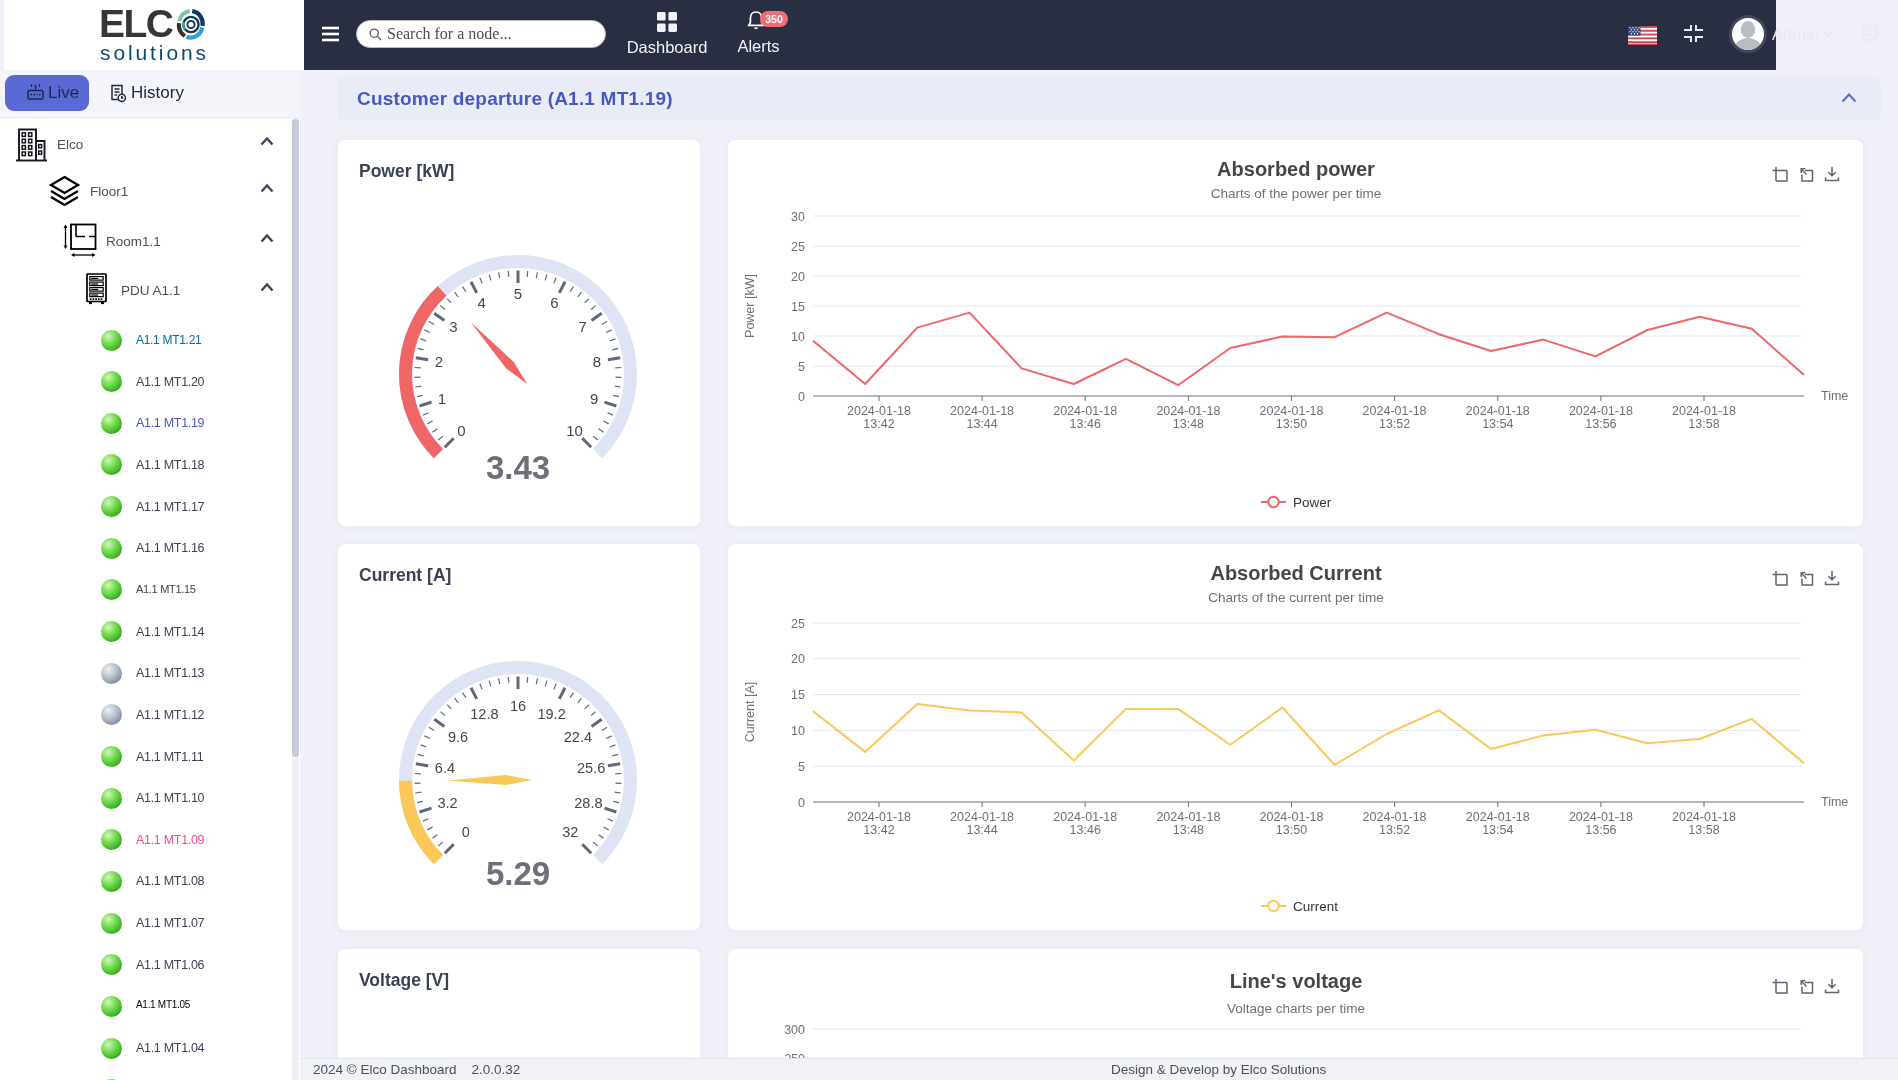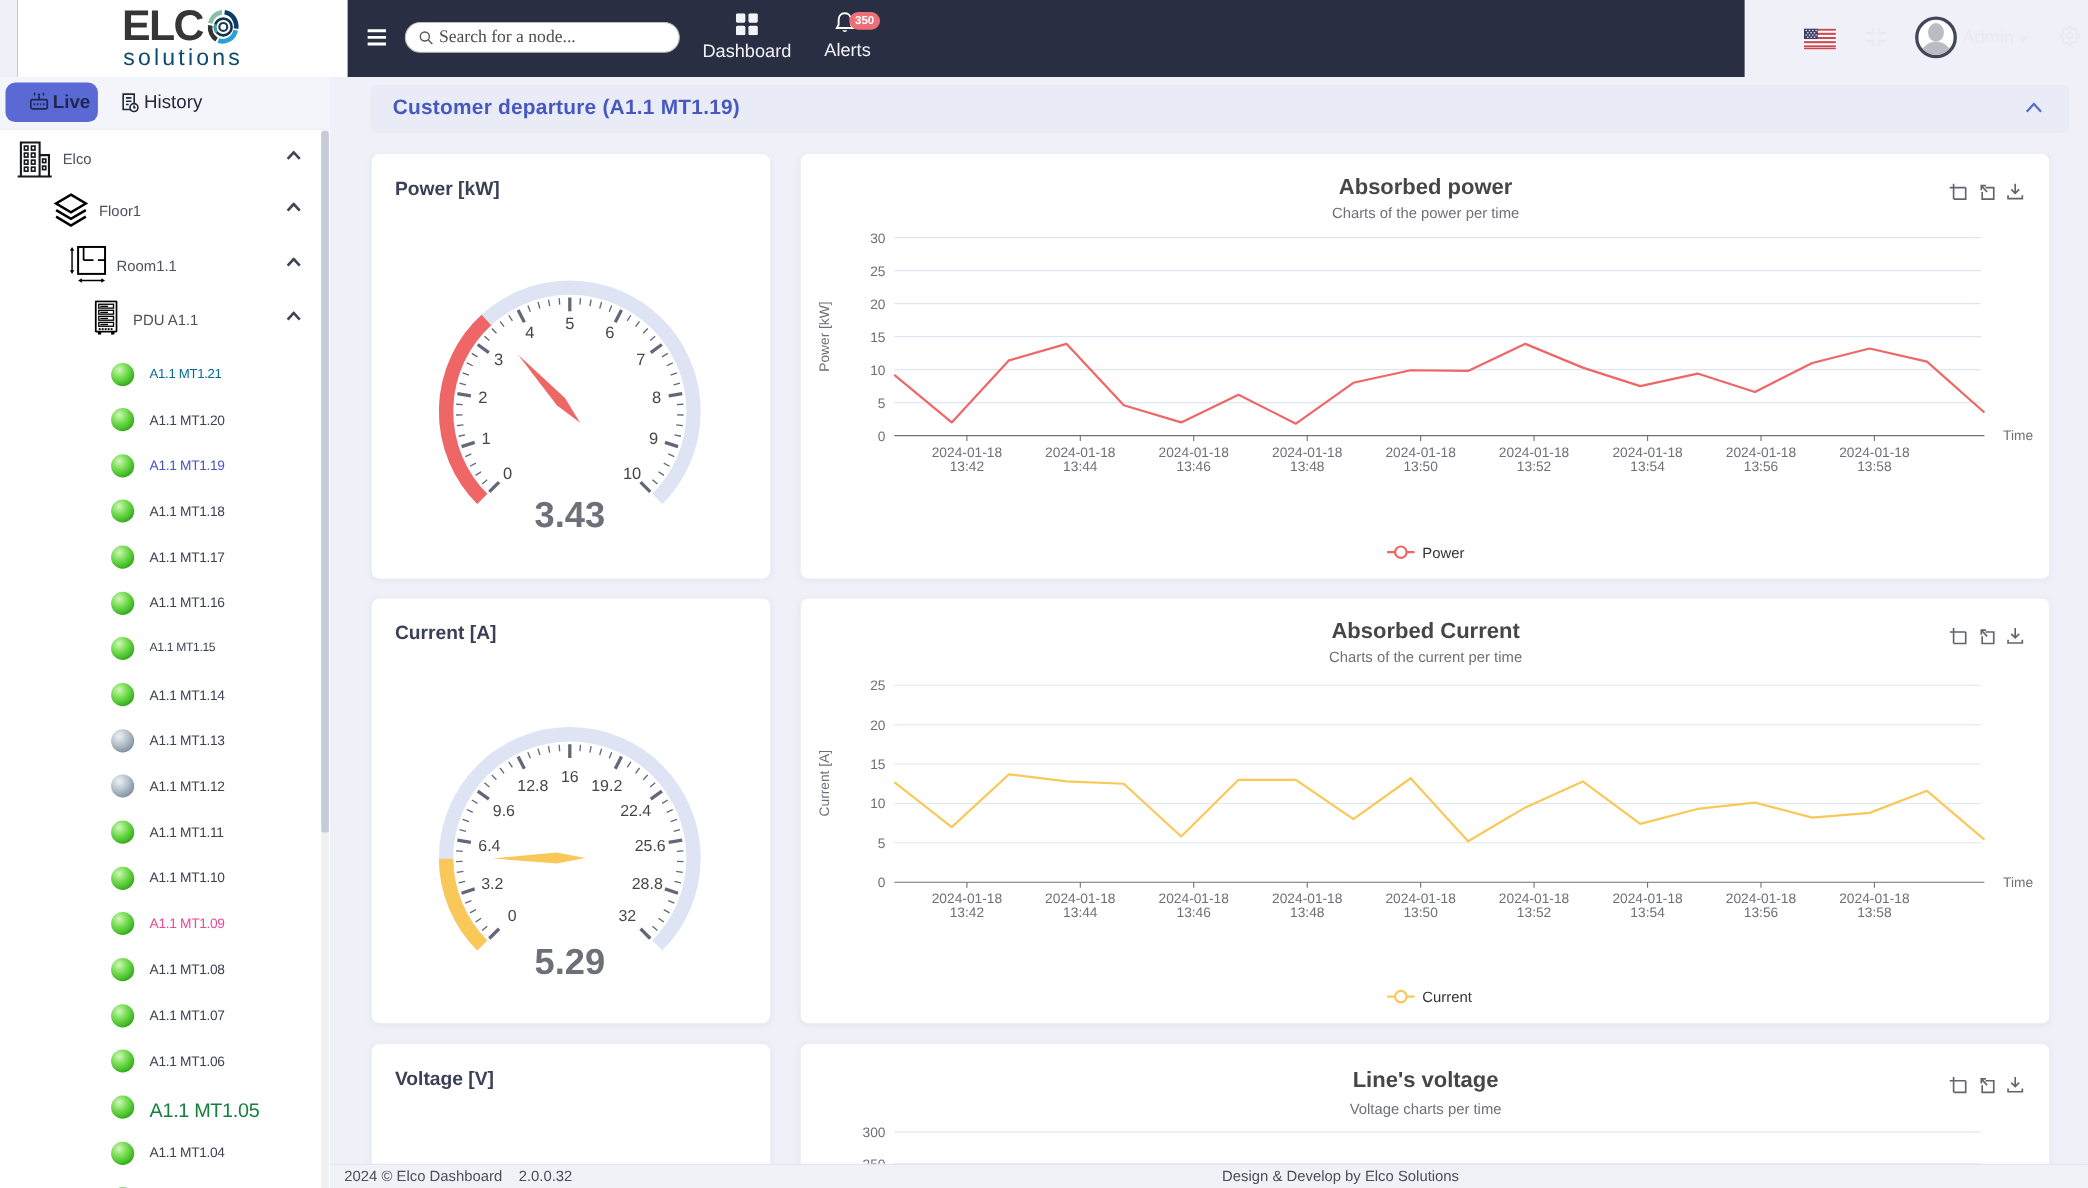--- a/index.html
+++ b/index.html
@@ -1,16 +1,16 @@
 <!DOCTYPE html>
 <html><head><meta charset="utf-8"><title>Elco Dashboard</title><style>
 *{margin:0;padding:0;box-sizing:border-box}
 body{width:1898px;height:1080px;overflow:hidden;position:relative;background:#f0f1f8;font-family:"Liberation Sans",sans-serif}
 .abs{position:absolute}
-.navbar{left:16px;top:0;width:1570px;height:70px;background:#2a2e42}
+.navbar{left:4px;top:0;width:1772px;height:70px;background:#2a2e42}
 .logobox{left:0;top:0;width:300px;height:70px;background:#fff}
 .card{background:#fff;border:1px solid #ecedf5;border-radius:8px;box-shadow:0 1px 6px rgba(90,100,140,.07)}
 .ctitle{font-size:17.5px;font-weight:bold;color:#3a4055}
 .navtxt{font-size:16.5px;color:#f2f3f7}
 .treelabel{font-size:13.5px;font-weight:normal;color:#4a505c;white-space:nowrap}
 .ball{width:21px;height:21px;border-radius:50%}
 .ball-g{background:radial-gradient(circle at 35% 30%, #d2f6bb 0%, #7ade57 35%, #44bd28 65%, #268410 90%, #1e6a0c 100%)}
 .ball-s{background:radial-gradient(circle at 35% 30%, #eef1f4 0%, #b7c2cc 40%, #8a99a8 70%, #67788a 95%)}
 </style></head><body>
 <div class="abs navbar">
@@ -110,21 +110,21 @@
     <svg class="abs" style="left:26px;top:12px" width="19" height="20" viewBox="0 0 19 20" stroke="#1d2752" fill="none" stroke-width="1.5">
 <rect x="2" y="8.5" width="15" height="8.5" rx="1.5"></rect>
       <line x1="9.5" y1="8.5" x2="9.5" y2="5"></line>
 <circle cx="9.5" cy="4" r="1.1" fill="#1d2752" stroke="none"></circle>
 <path d="M5.6 4.8 a5 5 0 0 1 0 -2.6 M13.4 2.2 a5 5 0 0 1 0 2.6" stroke-width="1.3"></path>
 <line x1="4.5" y1="12.7" x2="6" y2="12.7" stroke-width="1.8"></line>
       <line x1="7.5" y1="12.7" x2="9" y2="12.7" stroke-width="1.8"></line>
       <line x1="10.5" y1="12.7" x2="11.5" y2="12.7" stroke-width="1.8"></line>
       <line x1="13" y1="12.7" x2="14.5" y2="12.7" stroke-width="1.8"></line>
     </svg>
-    <div class="abs" style="left:48px;top:13px;font-size:17px;font-weight:700;color:#1d2752">Live</div>
+    <div class="abs" style="left:48px;top:13px;font-size:17px;font-weight:400;color:#1d2752">Live</div>
     <svg class="abs" style="left:109px;top:14px" width="18" height="19" viewBox="0 0 18 19" stroke="#23283b" fill="none" stroke-width="1.5">
 <path d="M3 1.5 h10 v11 l-3 3 H3 z"></path>
       <line x1="5.5" y1="5" x2="10.5" y2="5"></line>
       <line x1="5.5" y1="8" x2="10.5" y2="8"></line>
       <line x1="5.5" y1="11" x2="8" y2="11"></line>
 <circle cx="12.8" cy="13.8" r="3.6" fill="#fff"></circle>
       <path d="M12.8 12 v1.9 h1.5"></path>
     </svg>
     <div class="abs" style="left:131px;top:13px;font-size:17px;color:#23283b">History</div>
     <div class="abs" style="left:0;top:47px;width:300px;height:1px;background:#e9eaf1"></div>
@@ -222,21 +222,21 @@
     <div class="abs treelabel" style="left:136px;top:721px;color:#3d4254;font-size:12.5px;letter-spacing:-0.3px">A1.1 MT1.10</div>
     <div class="abs ball ball-g" style="left:101px;top:759px"></div>
     <div class="abs treelabel" style="left:136px;top:763px;color:#ec4899;font-size:12.5px;letter-spacing:-0.3px">A1.1 MT1.09</div>
     <div class="abs ball ball-g" style="left:101px;top:801px"></div>
     <div class="abs treelabel" style="left:136px;top:804px;color:#3d4254;font-size:12.5px;letter-spacing:-0.3px">A1.1 MT1.08</div>
     <div class="abs ball ball-g" style="left:101px;top:843px"></div>
     <div class="abs treelabel" style="left:136px;top:846px;color:#3d4254;font-size:12.5px;letter-spacing:-0.3px">A1.1 MT1.07</div>
     <div class="abs ball ball-g" style="left:101px;top:884px"></div>
     <div class="abs treelabel" style="left:136px;top:888px;color:#3d4254;font-size:12.5px;letter-spacing:-0.3px">A1.1 MT1.06</div>
     <div class="abs ball ball-g" style="left:101px;top:926px"></div>
-    <div class="abs treelabel" style="left:136px;top:929px;color:#15803d;font-size:18px;letter-spacing:-0.3px">A1.1 MT1.05</div>
+    <div class="abs treelabel" style="left:136px;top:929px;color:#000000;font-size:10px;letter-spacing:-0.3px">A1.1 MT1.05</div>
     <div class="abs ball ball-g" style="left:101px;top:968px"></div>
     <div class="abs treelabel" style="left:136px;top:971px;color:#3d4254;font-size:12.5px;letter-spacing:-0.3px">A1.1 MT1.04</div>
     <div class="abs ball ball-g" style="left:101px;top:1009px"></div>
     <div class="abs" style="left:292px;top:47px;width:7px;height:963px;background:#f0f0f3"></div>
     <div class="abs" style="left:292px;top:49px;width:7px;height:638px;background:#c6cbd8;border-radius:3px"></div>
   </div>
 <div class="abs" style="left:300px;top:70px;width:1598px;height:1010px;background:#f0f1f8;overflow:hidden">
     <div class="abs" style="left:37px;top:7px;width:1544px;height:44px;background:#e9ecf7;border-radius:6px"></div>
     <div class="abs" style="left:57px;top:18px;font-size:19px;font-weight:bold;color:#4759c1;letter-spacing:.2px">Customer departure (A1.1 MT1.19)</div>
     <svg class="abs" style="left:1541px;top:23px" width="16" height="10" viewBox="0 0 16 10">

